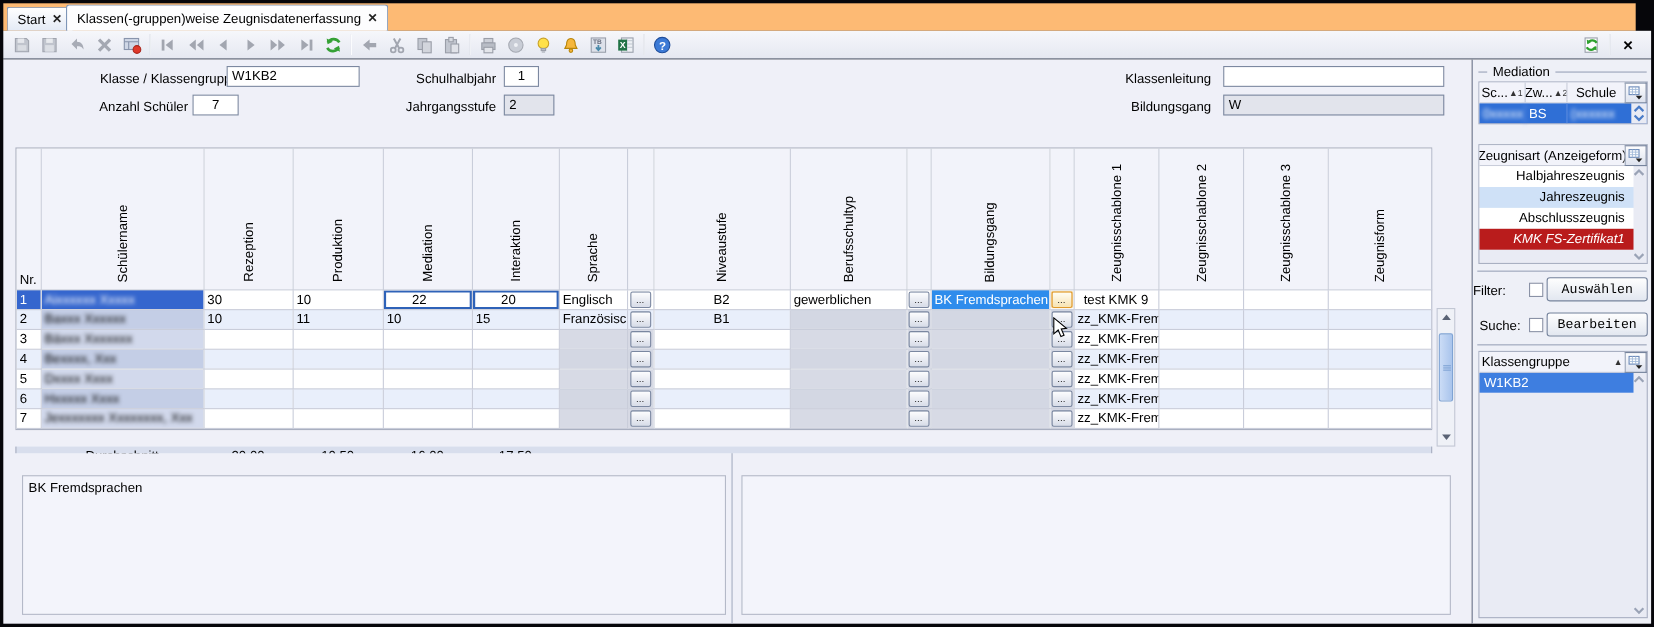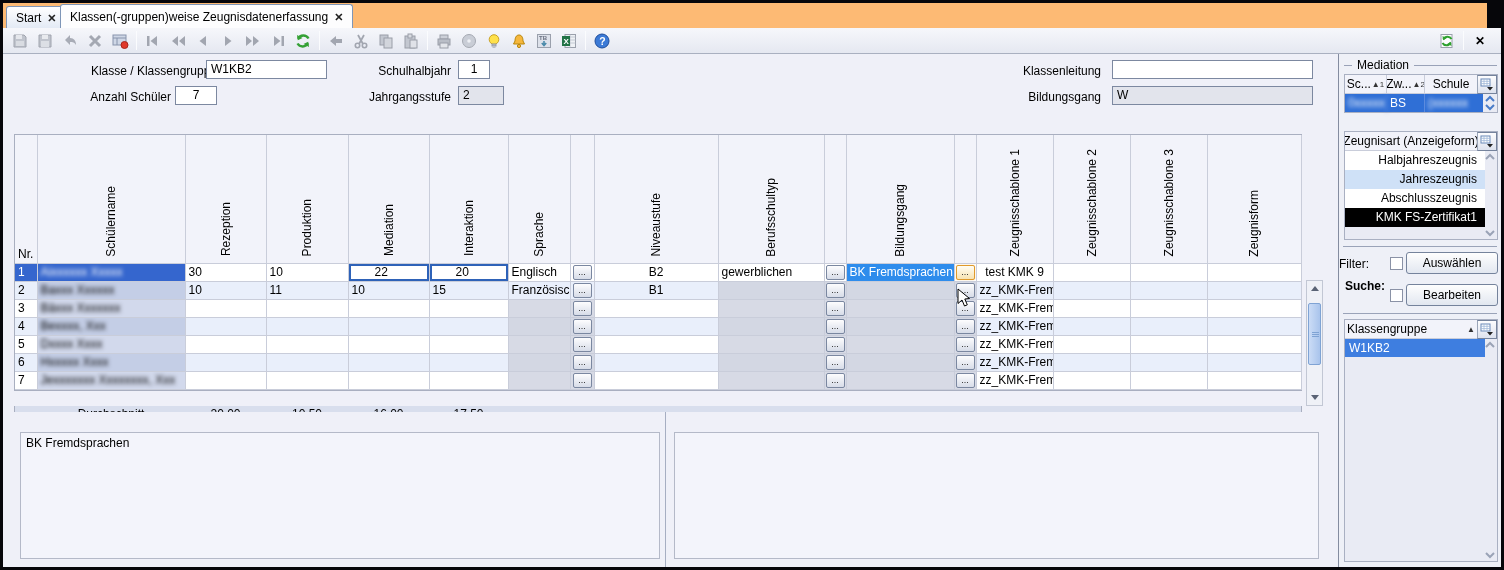--- a/index.html
+++ b/index.html
@@ -97,26 +97,26 @@
   .shc { border-right:1px solid #c9cdda; display:flex; align-items:center; padding:0 2px; gap:1px;
          font-size:12px; overflow:hidden; white-space:nowrap;justify-content:center; }
   .sort { font-size:8px; color:#333; }
   .gbtn { width:20px; height:19px; border:1px solid #75839c; border-left:1px solid #9aa5b8;
           background:linear-gradient(#fdfdfe,#dde2ee); display:flex; align-items:center; justify-content:center; padding:0; }
   .srow { display:flex; height:18px; align-items:stretch; background:#2f6fd6; color:#fff; }
   .src { padding:0 3px; line-height:18px; overflow:hidden; white-space:nowrap; border-right:1px solid #5a8ade; }
   .chevcol { width:14px; display:flex; flex-direction:column; align-items:center; justify-content:center; background:#e9ebf4; }
   .zitem { height:19px; line-height:19px; text-align:right; padding-right:8px; background:#fff; overflow:hidden; }
   .zitem.lite { background:#cfe1f7; }
-  .zitem.selz { background:#000000; color:#fff; }
+  .zitem.selz { background:#b91c1c; color:#fff;font-style:italic; }
   .chev { stroke:#9aa3b6; stroke-width:2; fill:none; }
   .chev.blue { stroke:#4a7cc8; }
 
   .btn { height:22px; border:1px solid #75839c; border-radius:3px; background:linear-gradient(#fefefe,#e2e7f0);
-         font-size:12px; font-family:Liberation Sans, sans-serif; color:#000; padding:0 8px; width:92px; }
+         font-size:12px; font-family:Liberation Mono, monospace; color:#000; padding:0 8px; width:92px; }
   .cb { position:absolute; width:13px; height:13px; background:#fff; border:1px solid #8a92a6; }
   .hsep { position:absolute; left:4px; right:4px; border-top:1px solid #9aa3b8; }
 
   .kitem { height:18px; line-height:18px; padding-left:4px; background:#3e7ee0; color:#fff; }
 
   
   .cursor { position:absolute; left:957px; top:288px; z-index:60; }
 </style>
 </head>
 <body>
@@ -643,21 +643,21 @@
           </svg>
       </div>
     </div>
 
     <div class="hsep" style="top:192px;"></div>
 
     <div class="flabel" style="left:0;top:201px;width:40px;text-align:left;">Filter:</div>
     <span class="cb" style="left:51px;top:203px;"></span>
     <button class="btn" style="position:absolute;left:67px;top:198px;">Auswählen</button>
 
-    <div class="flabel" style="left:6px;top:223px;width:40px;text-align:left;font-weight:bold;">Suche:</div>
+    <div class="flabel" style="left:6px;top:233px;width:40px;text-align:left;">Suche:</div>
     <span class="cb" style="left:51px;top:235px;"></span>
     <button class="btn" style="position:absolute;left:67px;top:230px;">Bearbeiten</button>
 
     <div class="hsep" style="top:259px;"></div>
 
     <div class="sgrid" style="left:5px;top:265px;width:154px;height:243px;">
       <div class="shead">
         <span class="shc" style="width:132px;border-right:none;justify-content:space-between;">
           <span>Klassengruppe</span>
             <span class="sort">▲</span>

